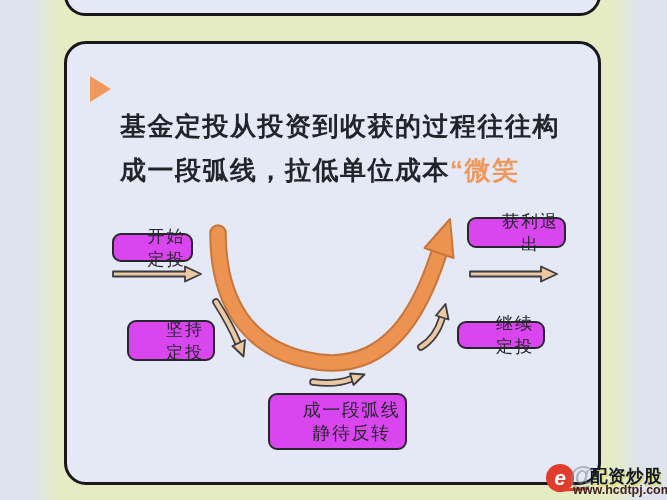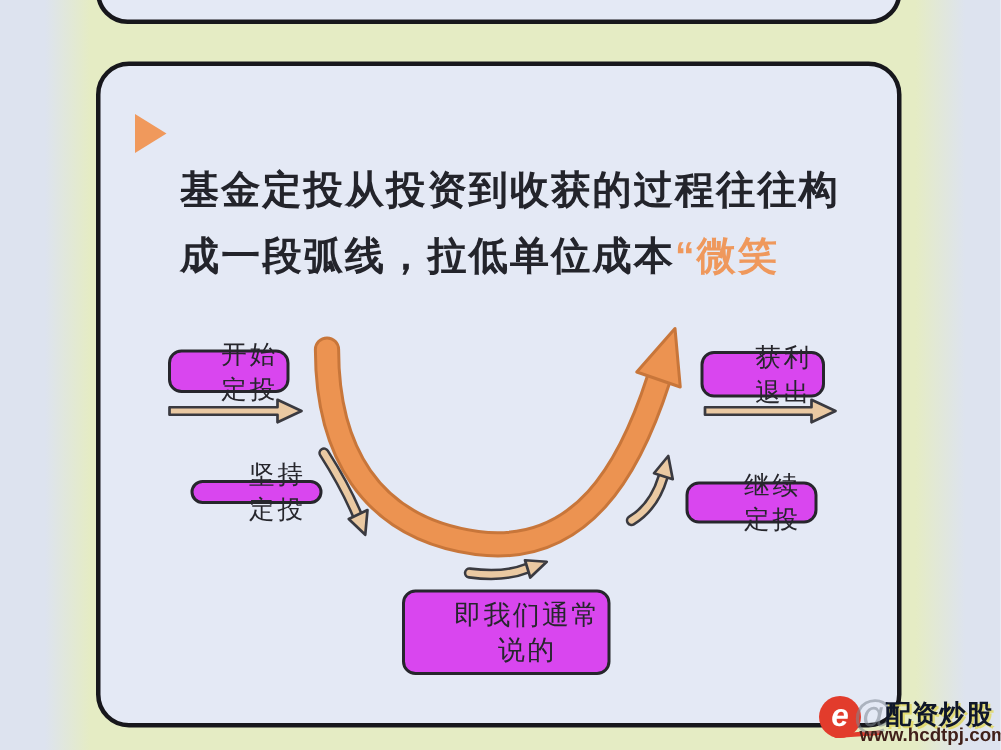--- a/index.html
+++ b/index.html
@@ -43,24 +43,24 @@
   .glabel{
     position:absolute; box-sizing:border-box;
     background:#d946ef; border:2.5px solid #26262c; border-radius:9px;
     display:flex; align-items:center; justify-content:center;
     font-weight:400; color:#26262c; font-size:17px; letter-spacing:2px;
     text-align:center;
     padding-left:28px;
   }
   .glabel.two-line{ flex-direction:column; font-size:18px; line-height:23px; letter-spacing:1.5px; }
   .lbl-start   { left:112px; top:233px; width:81px;  height:29px; }
-  .lbl-persist { left:127px; top:320px; width:88px;  height:16px; }
+  .lbl-persist { left:127px; top:320px; width:88px;  height:41px; }
   .lbl-bottom  { left:268px; top:393px; width:139px; height:57px; }
   .lbl-continue{ left:457px; top:321px; width:88px;  height:28px; }
-  .lbl-exit    { left:467px; top:234px; width:83px;  height:31px; }
+  .lbl-exit    { left:467px; top:217px; width:99px;  height:31px; }
 
   
   .wm-circle{
     position:absolute; left:546px; top:464px; width:28px; height:28px;
     background:#e23c2c; border-radius:50%;
     display:flex; align-items:center; justify-content:center;
     color:#ffffff; font-weight:700; font-size:21px; font-style:italic;
   }
   .wm-swoosh{
     position:absolute; left:556px; top:488px; width:32px; height:3px;
@@ -129,21 +129,22 @@
     <polygon points="470,271.5 541,271.5 541,266.5 557,274 541,281.5 541,276.5 470,276.5" fill="#eac9a2" stroke="#3a3a40" stroke-width="1.8" stroke-linejoin="round"></polygon>
   </svg>
 
   <div class="glabel lbl-start">
     <span>开始定投</span>
   </div>
   <div class="glabel lbl-persist">
     <span>坚持定投</span>
   </div>
   <div class="glabel lbl-bottom two-line">
-    <span>即我们通常说的</span>
+    <span>成一段弧线</span>
+    <span>静待反转</span>
   </div>
   <div class="glabel lbl-continue">
     <span>继续定投</span>
   </div>
   <div class="glabel lbl-exit">
     <span>获利退出</span>
   </div>
 
   <div>
     <div class="wm-swoosh"></div>

